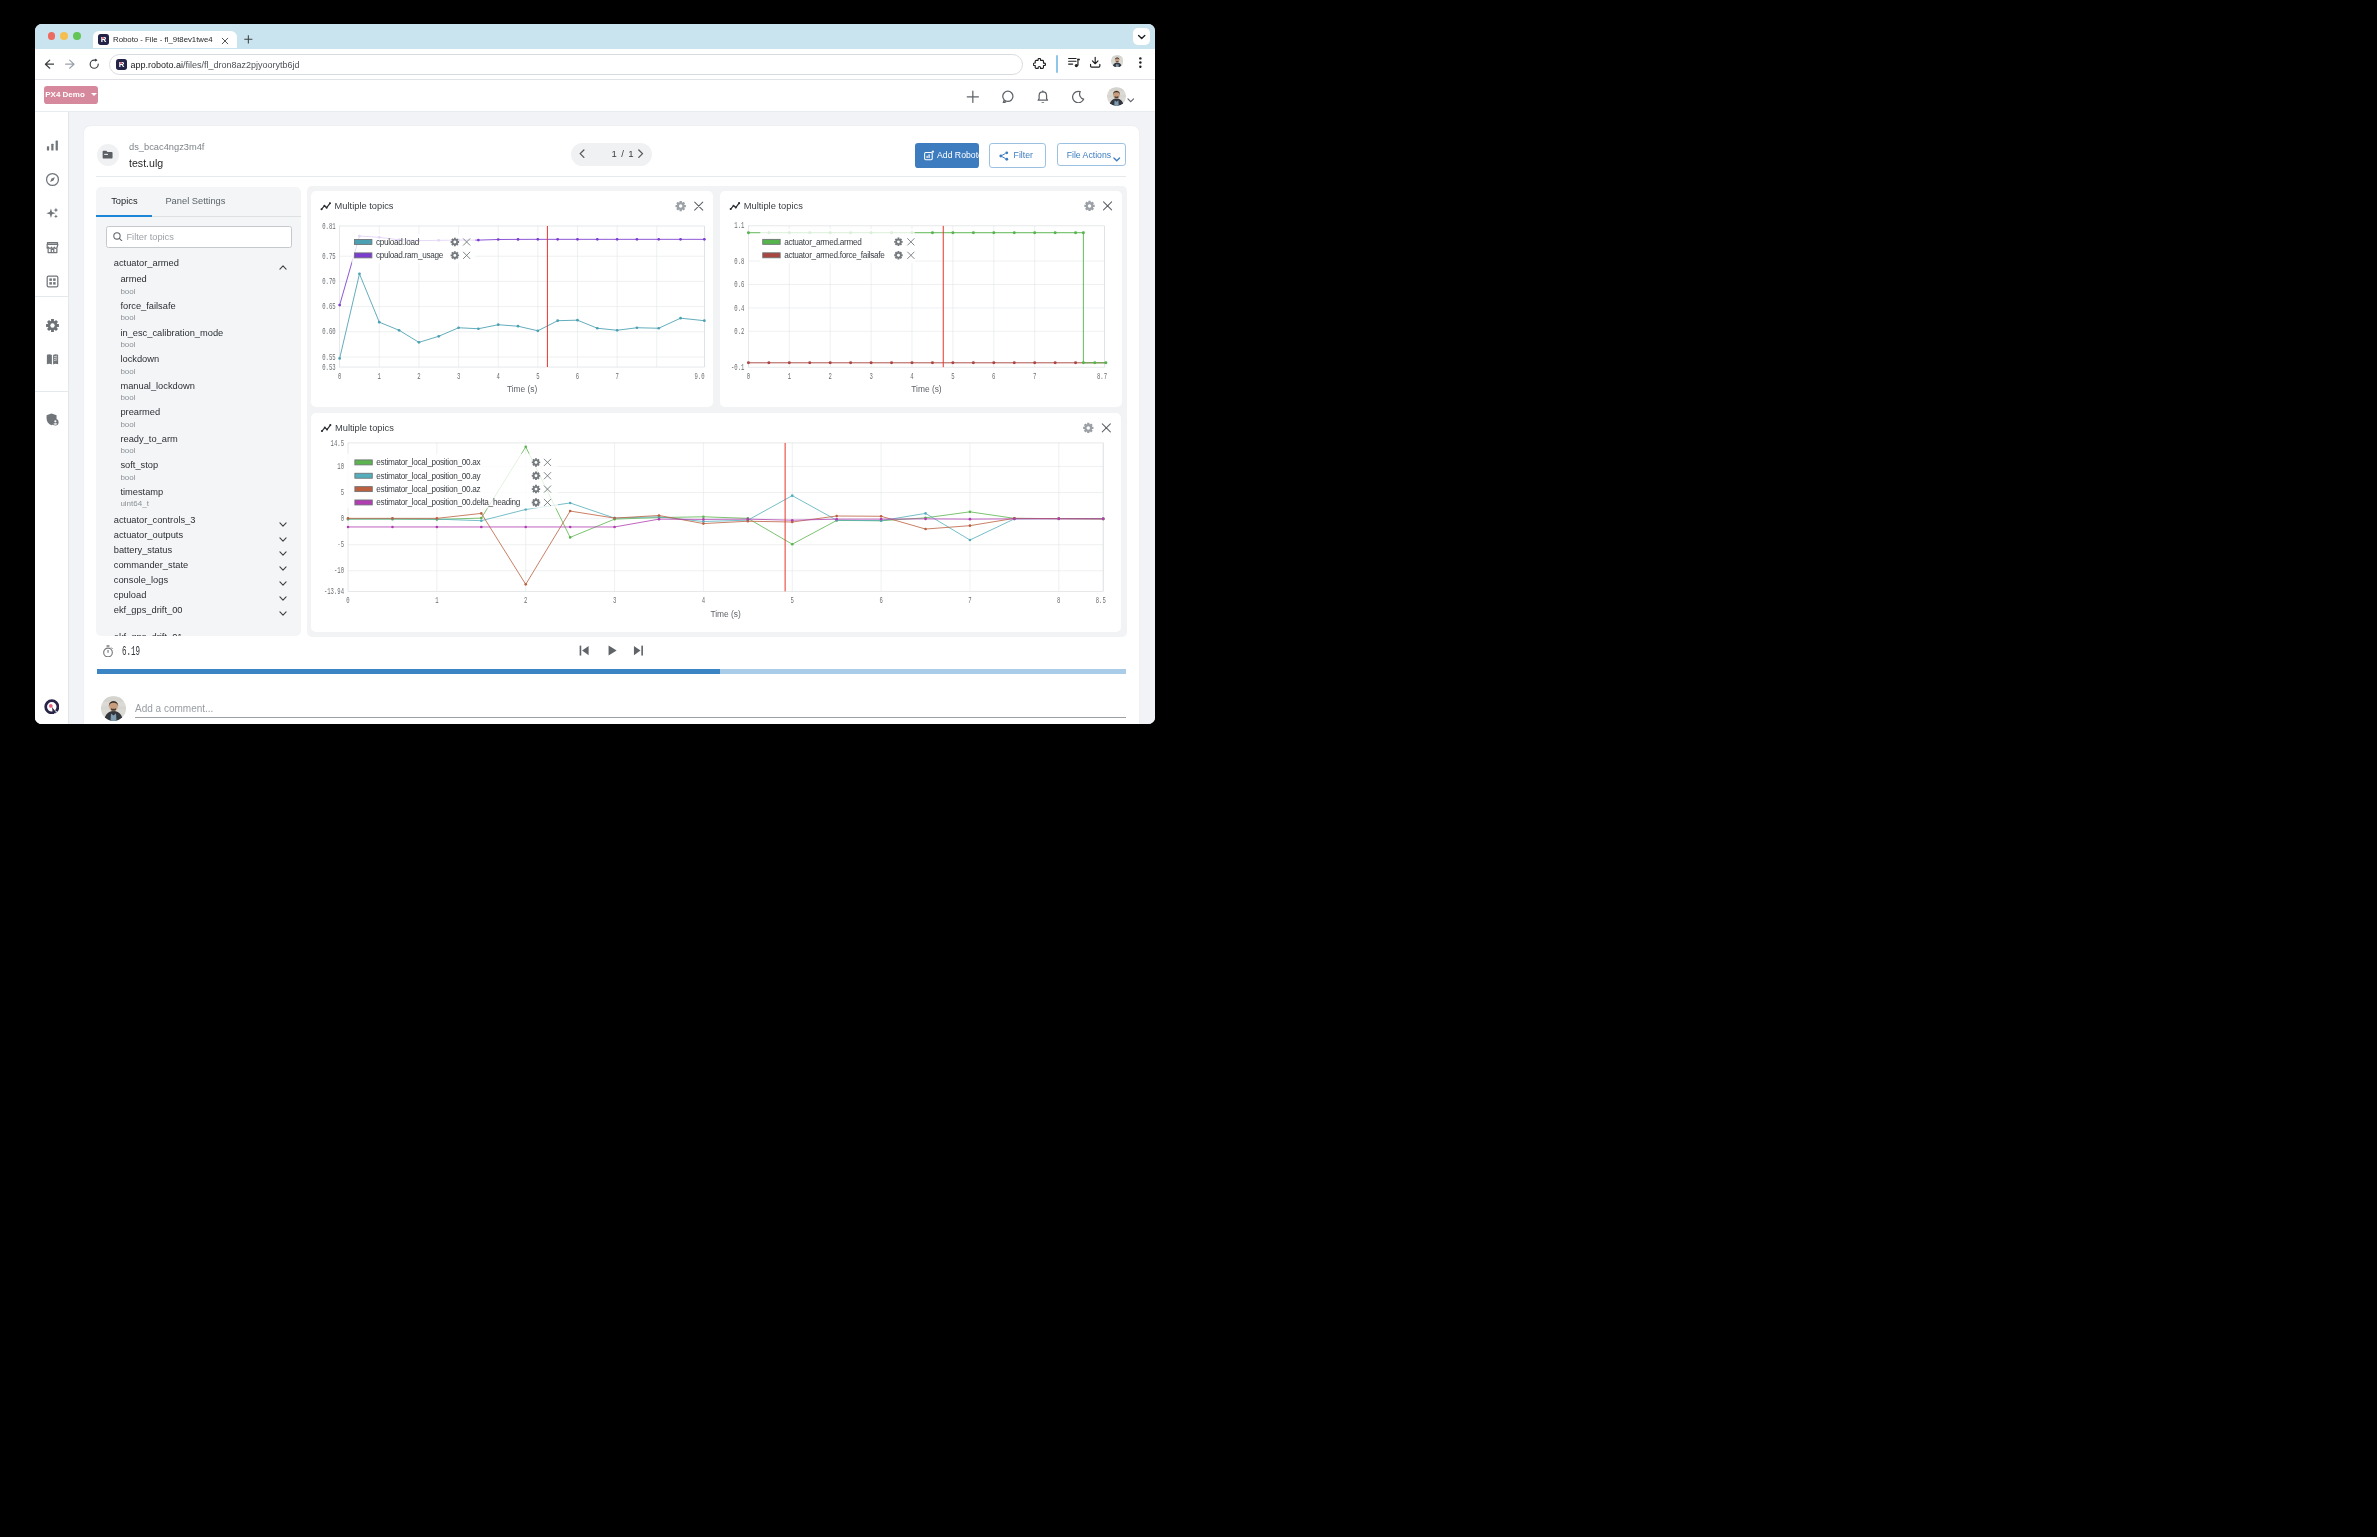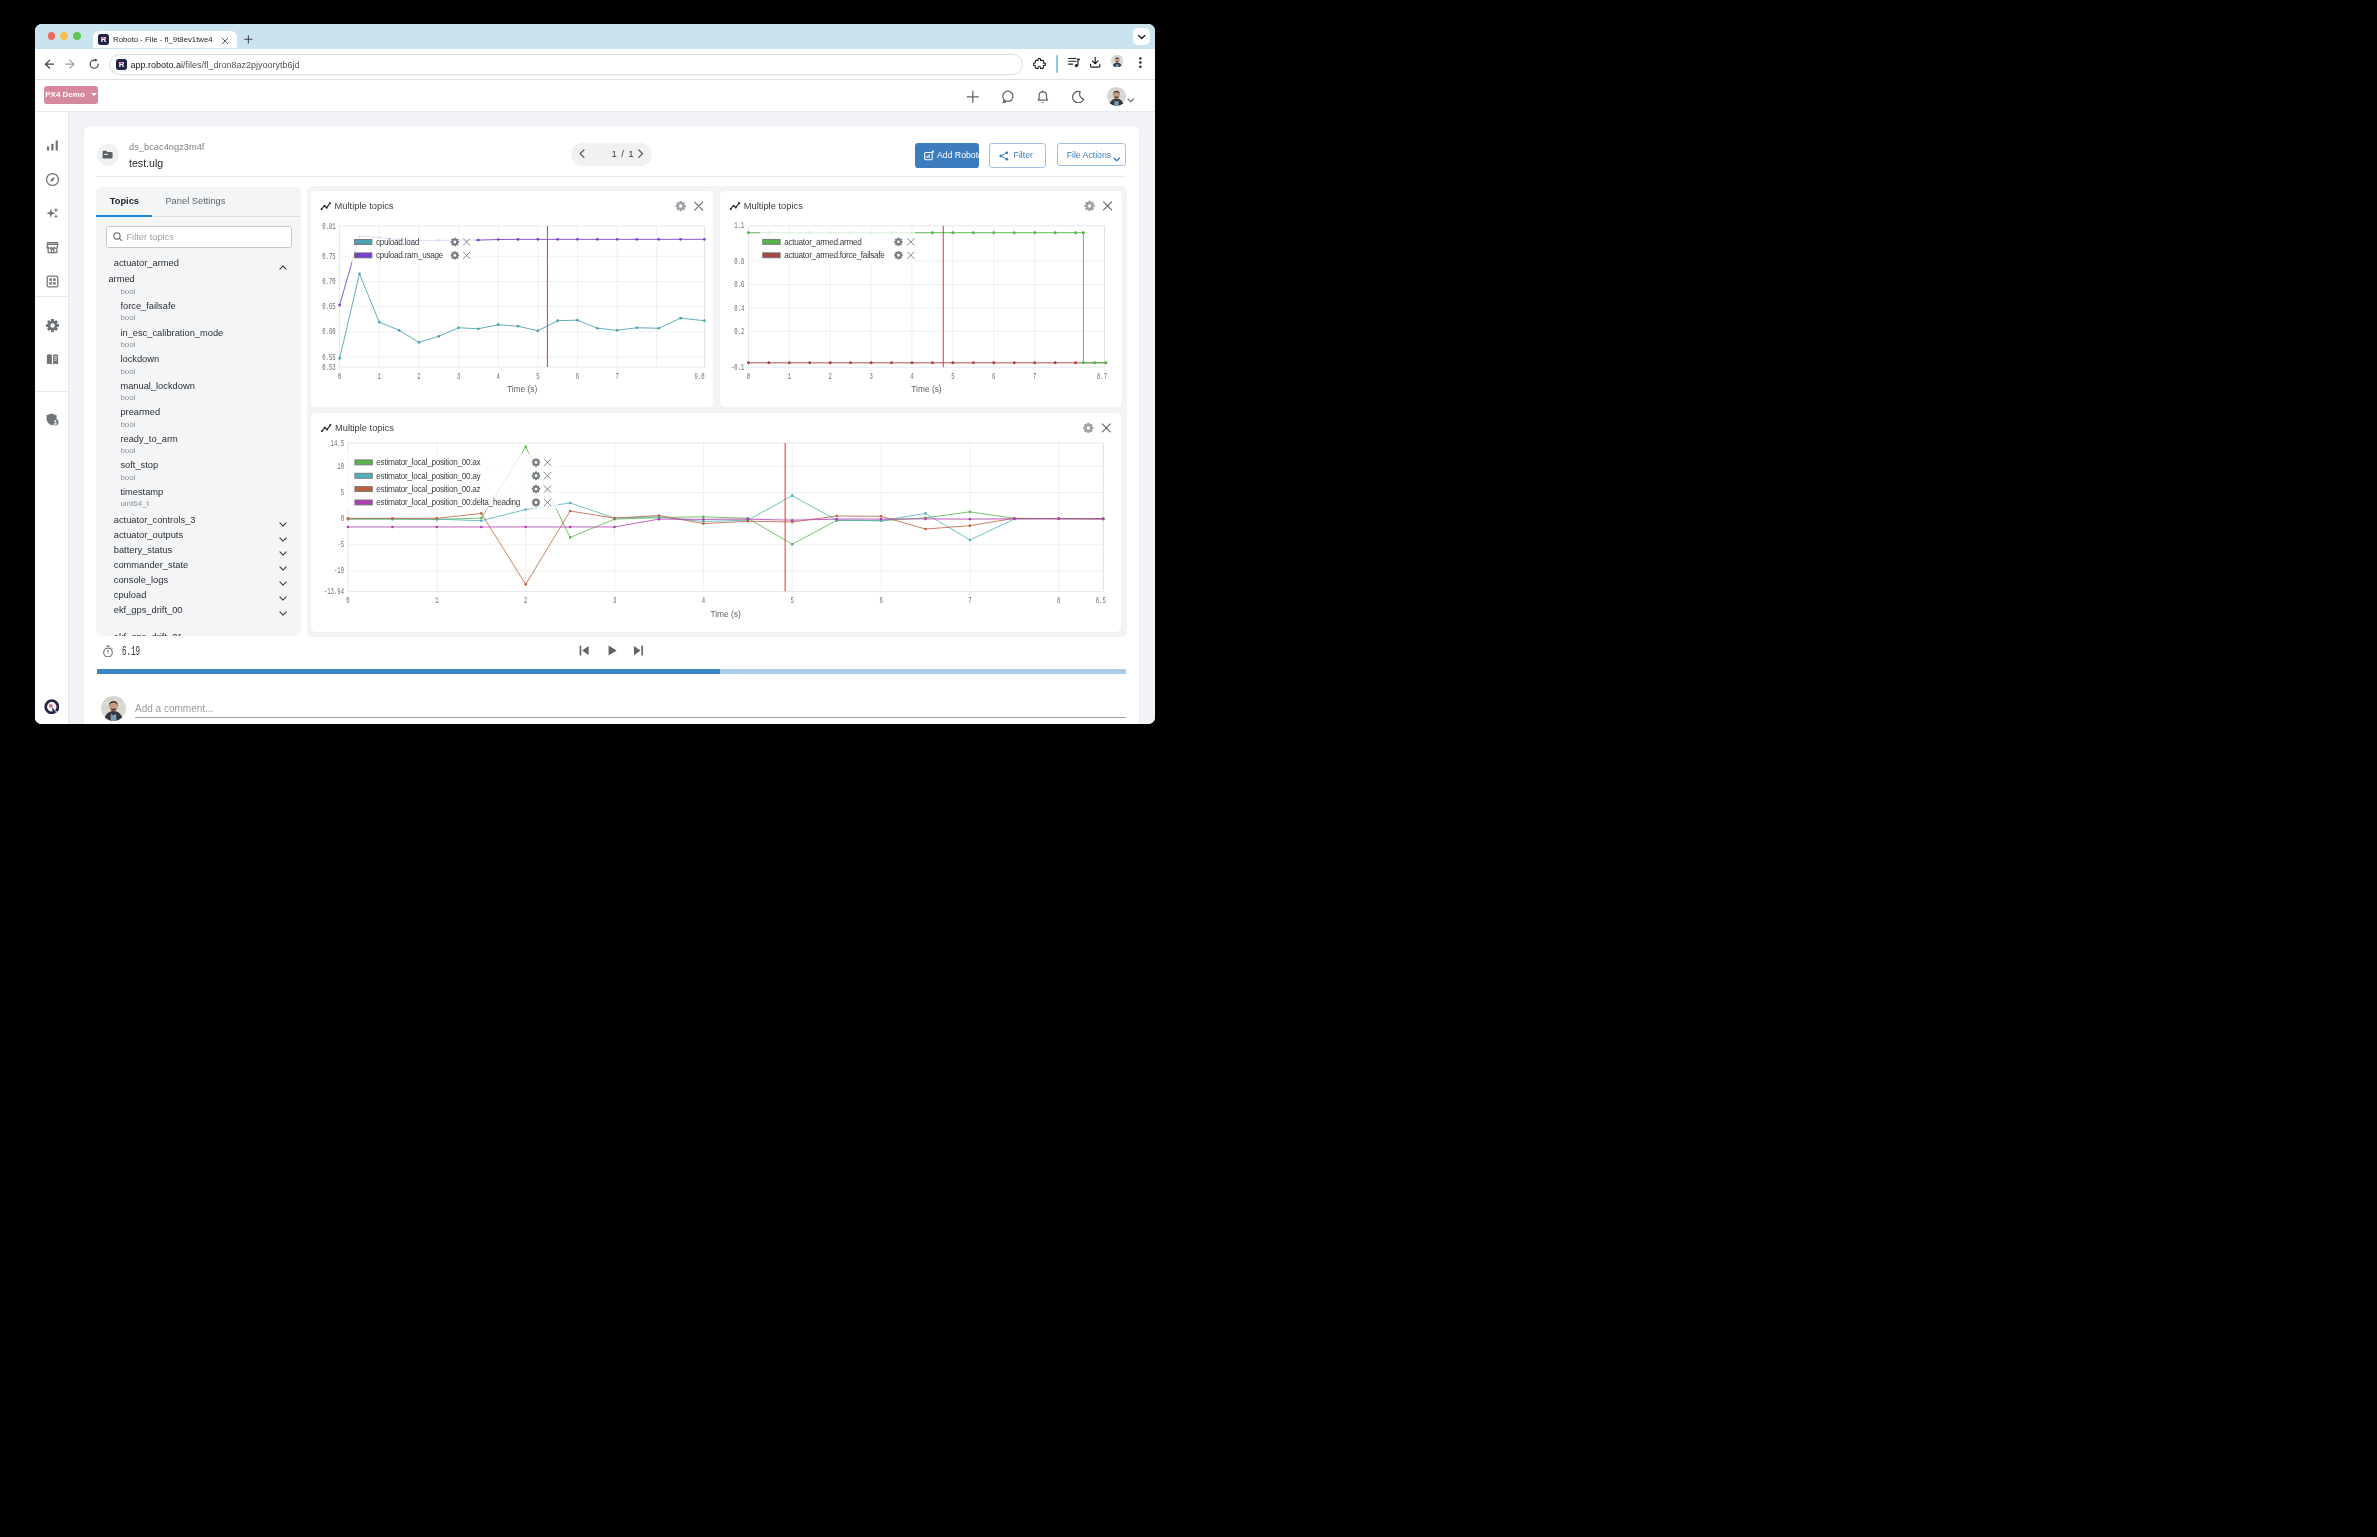--- a/index.html
+++ b/index.html
@@ -243,21 +243,21 @@
             <div class="ab" style="left:55px;top:9.6px"><svg width="7.5" height="5" viewBox="0 0 12 8" style="">
                 <path d="M1.5,1.5 L6,6 L10.5,1.5" fill="none" stroke="#3c7cbf" stroke-width="2" stroke-linecap="round"></path>
               </svg></div>
           </div>
         </div>
 <div class="ab" style="left:12.4px;top:50px;">
           <div style="width:1030px;height:0.6px;background:#e7eaed"></div>
         </div>
 <div class="tcard">
 <div class="ab" style="left:28px;top:9.6px;">
-            <div style="transform:translateX(-50%);font-size:9.3px;color:#212529;font-weight:700">Topics</div>
+            <div style="transform:translateX(-50%);font-size:9.3px;color:#212529;font-weight:400">Topics</div>
           </div>
 <div class="ab" style="left:99px;top:9.6px;">
             <div style="transform:translateX(-50%);font-size:9.3px;color:#5d6468;font-weight:400">Panel Settings</div>
           </div>
 <div class="ab" style="left:0px;top:29px;">
             <div style="width:205px;height:0.6px;background:#dde1e4"></div>
           </div>
 <div class="ab" style="left:0px;top:28px;">
             <div style="width:56px;height:1.7px;background:#1e86d6"></div>
           </div>
@@ -268,21 +268,21 @@
               <circle cx="6.4" cy="6.4" r="5.1" fill="none" stroke="#5f6368" stroke-width="1.7"></circle>
               <path d="M10.3,10.3 L14.2,14.2" stroke="#5f6368" stroke-width="1.7" stroke-linecap="round"></path>
             </svg></div>
 <div class="ab" style="left:30px;top:45px;">
             <div style="font-size:9.3px;color:#9da2a7;line-height:10px">Filter topics</div>
           </div>
 <div class="tname" style="left:17.4px;top:71px">actuator_armed</div>
           <div class="ab" style="left:183px;top:74px"><svg width="8" height="5" viewBox="0 0 13 8" style="">
               <path d="M1.5,6.5 L6.5,1.5 L11.5,6.5" fill="none" stroke="#3c4043" stroke-width="1.8" stroke-linecap="round" stroke-linejoin="round"></path>
             </svg></div>
-<div class="tname" style="left:12px;top:87px">armed</div>
+<div class="tname" style="left:24px;top:87px">armed</div>
 <div class="ttype" style="left:24px;top:100px">bool</div>
 <div class="tname" style="left:24px;top:114px">force_failsafe</div>
 <div class="ttype" style="left:24px;top:126px">bool</div>
 <div class="tname" style="left:24px;top:141px">in_esc_calibration_mode</div>
 <div class="ttype" style="left:24px;top:153px">bool</div>
 <div class="tname" style="left:24px;top:167px">lockdown</div>
 <div class="ttype" style="left:24px;top:180px">bool</div>
 <div class="tname" style="left:24px;top:194px">manual_lockdown</div>
 <div class="ttype" style="left:24px;top:206px">bool</div>
 <div class="tname" style="left:24px;top:220px">prearmed</div>

